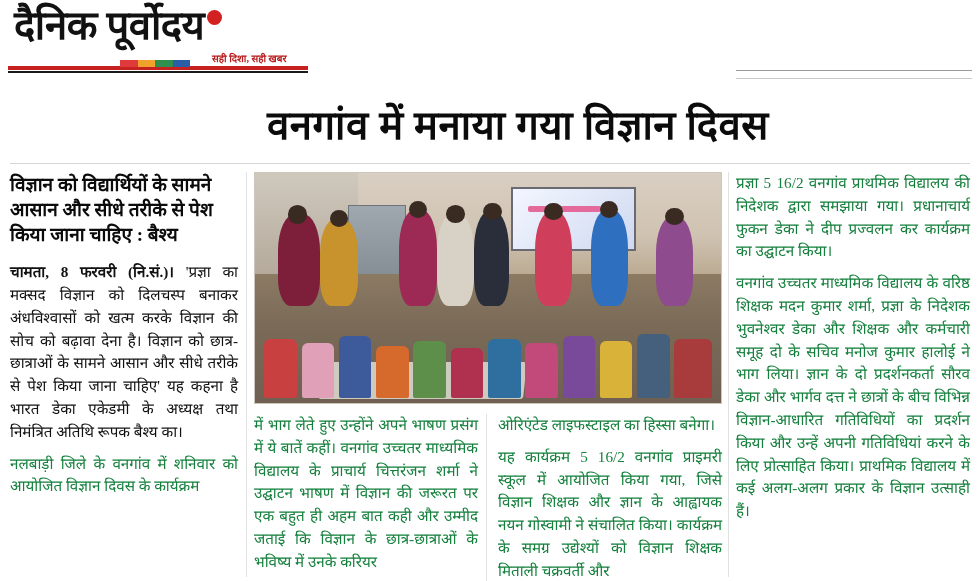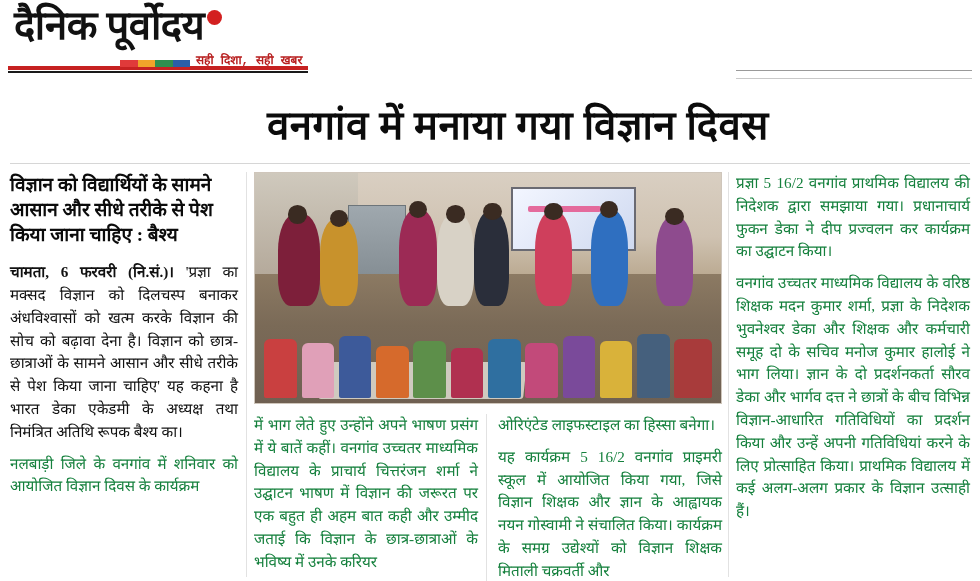--- a/index.html
+++ b/index.html
@@ -38,24 +38,24 @@
     display: inline-block;
     width: 15px;
     height: 15px;
     background: #d32020;
     border-radius: 50%;
     margin-left: 3px;
     vertical-align: super;
   }
   .masthead-tagline {
     position: absolute;
-    left: 196px;
+    left: 212px;
     top: 51px;
-    font-family: Liberation Mono, monospace;
-    font-size: 12px;
+    font-family: Liberation Serif, serif;
+    font-size: 10px;
     font-weight: bold;
     color: #b81f1f;
     white-space: nowrap;
   }
   .masthead-rule-red {
     position: absolute;
     left: 8px;
     top: 66px;
     width: 300px;
     height: 4px;
@@ -243,21 +243,21 @@
 <div class="headline">वनगांव में मनाया गया विज्ञान दिवस</div>
 <div class="headline-rule"></div>
 
 <div class="content">
 
   <div class="col-rule" style="left:236px;"></div>
   <div class="col-rule" style="left:718px;"></div>
 
   <div class="col col-left">
     <div class="subhead">विज्ञान को विद्यार्थियों के सामने आसान और सीधे तरीके से पेश किया जाना चाहिए : बैश्य</div>
-    <p class="lede"><span class="dateline">चामता, 6 फरवरी (नि.सं.)।</span><span> 'प्रज्ञा का मक्सद विज्ञान को दिलचस्प बनाकर अंधविश्वासों को खत्म करके विज्ञान की सोच को बढ़ावा देना है। विज्ञान को छात्र-छात्राओं के सामने आसान और सीधे तरीके से पेश किया जाना चाहिए' यह कहना है भारत डेका एकेडमी के अध्यक्ष तथा निमंत्रित अतिथि रूपक बैश्य का।</span></p>
+    <p class="lede"><span class="dateline">चामता, 8 फरवरी (नि.सं.)।</span><span> 'प्रज्ञा का मक्सद विज्ञान को दिलचस्प बनाकर अंधविश्वासों को खत्म करके विज्ञान की सोच को बढ़ावा देना है। विज्ञान को छात्र-छात्राओं के सामने आसान और सीधे तरीके से पेश किया जाना चाहिए' यह कहना है भारत डेका एकेडमी के अध्यक्ष तथा निमंत्रित अतिथि रूपक बैश्य का।</span></p>
     <p class="para">नलबाड़ी जिले के वनगांव में शनिवार को आयोजित विज्ञान दिवस के कार्यक्रम</p>
   </div>
 
   <div class="col col-mid">
     <div class="photo">
       <div class="wall"></div>
       <div class="wall2"></div>
       <div class="cab"></div>
       <div class="screen">
           <b></b>

